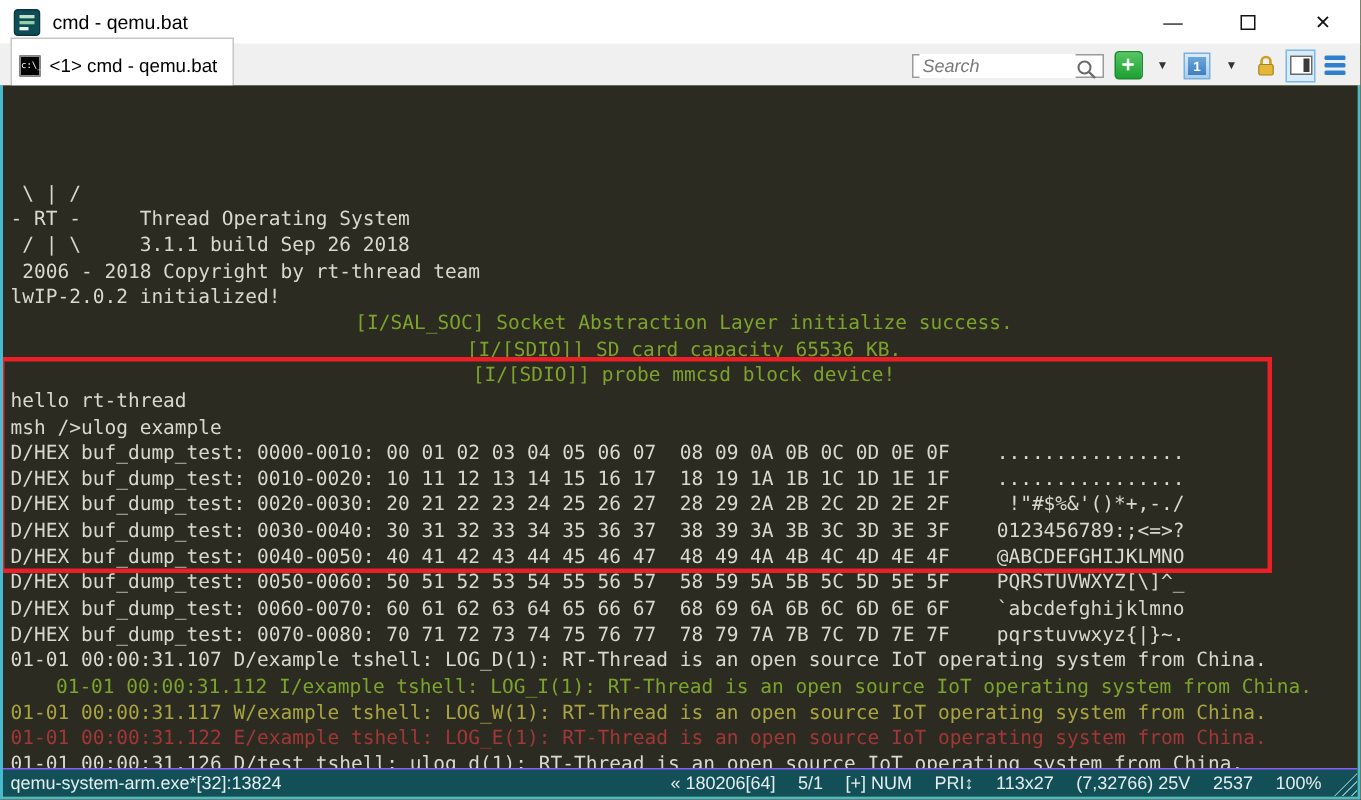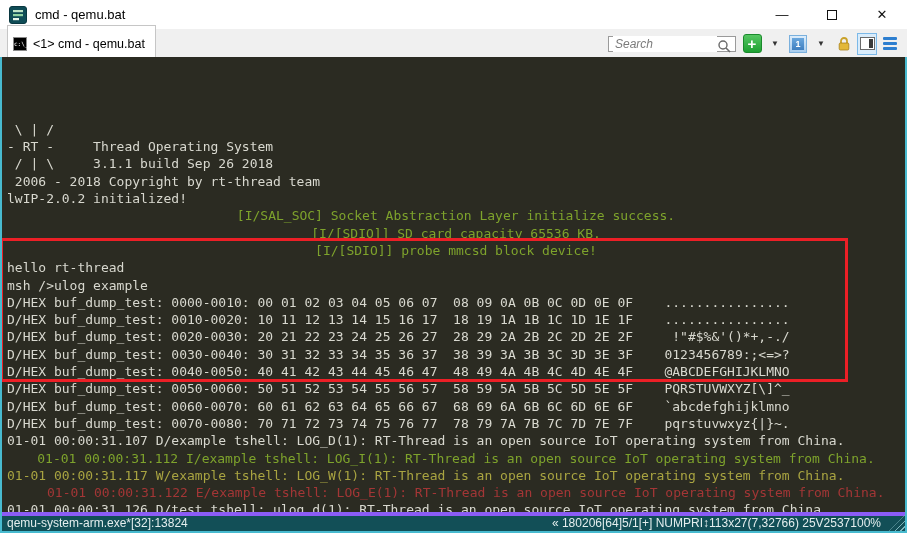--- a/index.html
+++ b/index.html
@@ -46,27 +46,27 @@
   .burger span { width:14px; height:3px; background:#2e7fd0; border-radius:1px; }
   
   .frame { border-left:2px solid #48bacf; border-right:2px solid #48bacf; border-bottom:2px solid #48bacf; }
   .terminal { height:455px; background:#2b2b22; position:relative; overflow:hidden;
     padding:12px 0 0 5px; font-family:"DejaVu Sans Mono", monospace; font-size:13px;
     line-height:17.3px; white-space:pre; }
   .tline { height:17.3px; }
   .c-w { color:#d8d8cf; }
   .c-g { color:#7ea32c;text-align:center; }
   .c-y { color:#a9a441; }
-  .c-r { color:#a33636;margin-left:40px; }
+  .c-r { color:#a33636; }
   .hexbox { position:absolute; left:-2px; top:181px; width:848px; height:144px;
     border:3px solid #ec1f26; pointer-events:none; }
   
-  .statusbar { height:19px; background:#124f57; border-top:4px solid #8b5cf6; display:flex;
-    color:#e4eeee; font-size:12px; padding:0 24px 0 5px; position:relative; }
-  .status-right { margin-left:auto; display:flex; }
+  .statusbar { height:19px; background:#124f57; border-top:1px solid #8b5cf6; display:flex;
+    align-items:center; color:#e4eeee; font-size:12px; padding:0 24px 0 5px; position:relative; }
+  .status-right { margin-left:auto; display:flex; gap:15px; }
   .status-item { white-space:nowrap; }
   .grip { position:absolute; right:0; bottom:0; width:16px; height:16px;
     background:repeating-linear-gradient(135deg, transparent 0 3px, #7fb6bd 3px 4px);
     clip-path:polygon(100% 0, 100% 100%, 0 100%); }
 </style>
 </head>
 <body>
 
 <div class="window">
 

